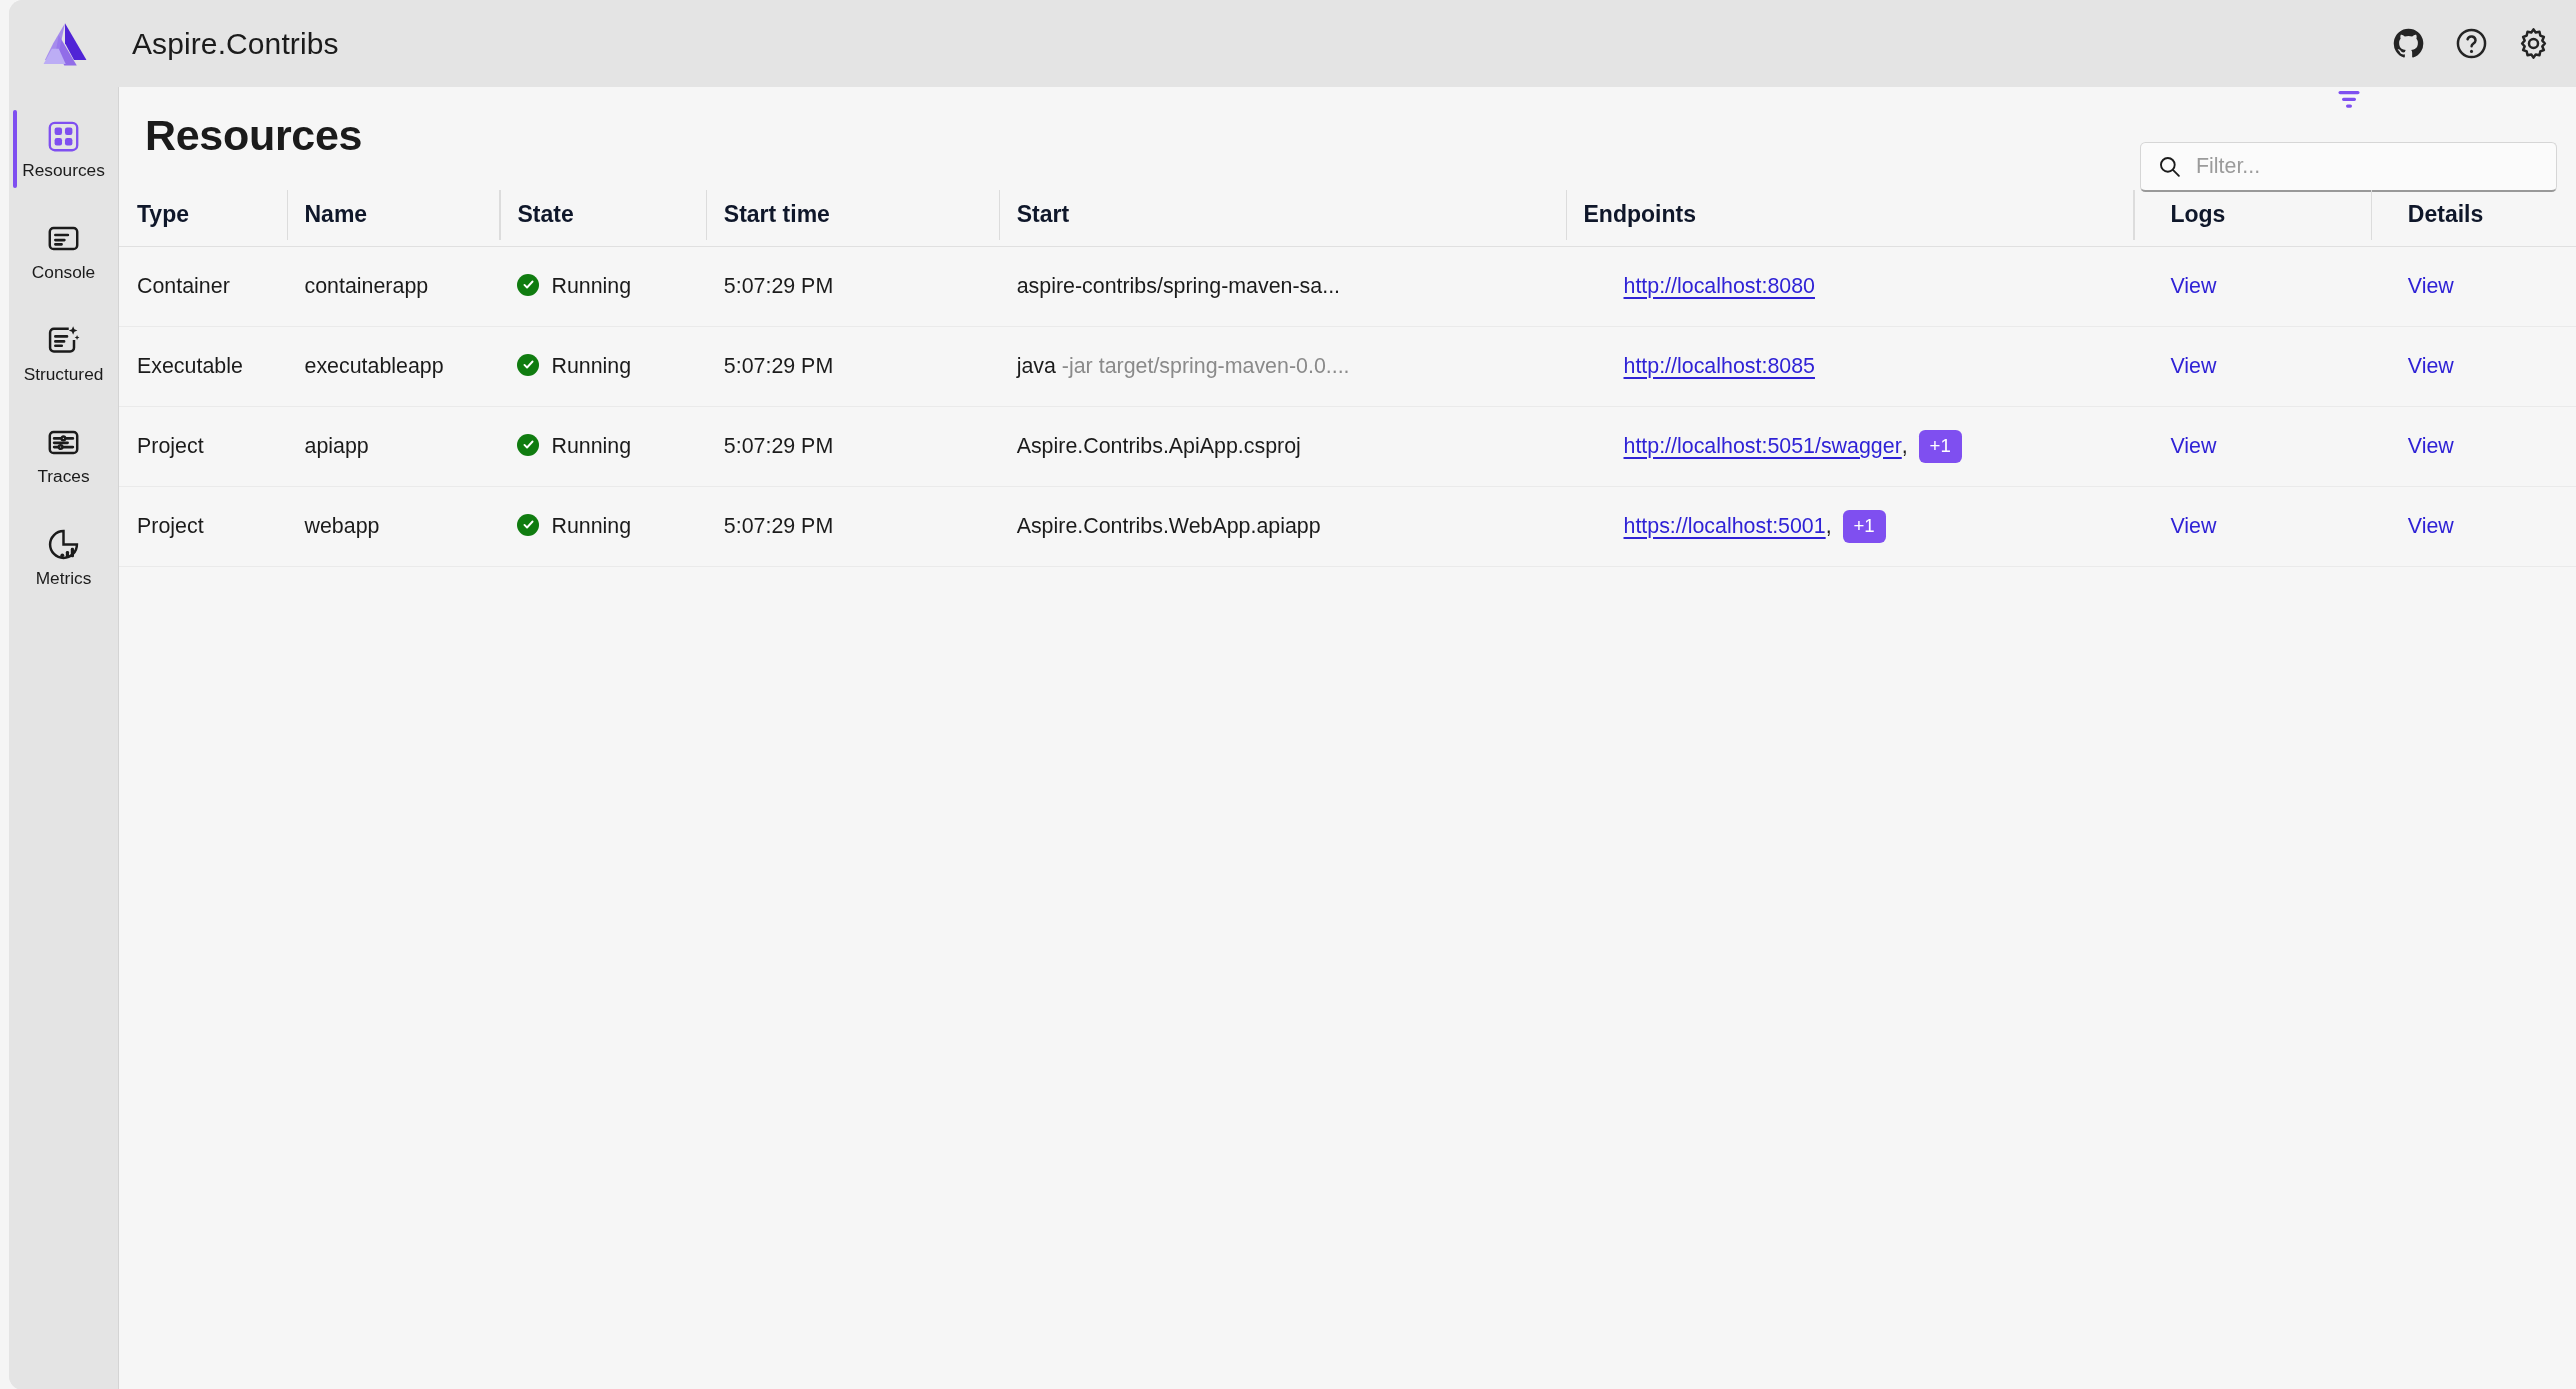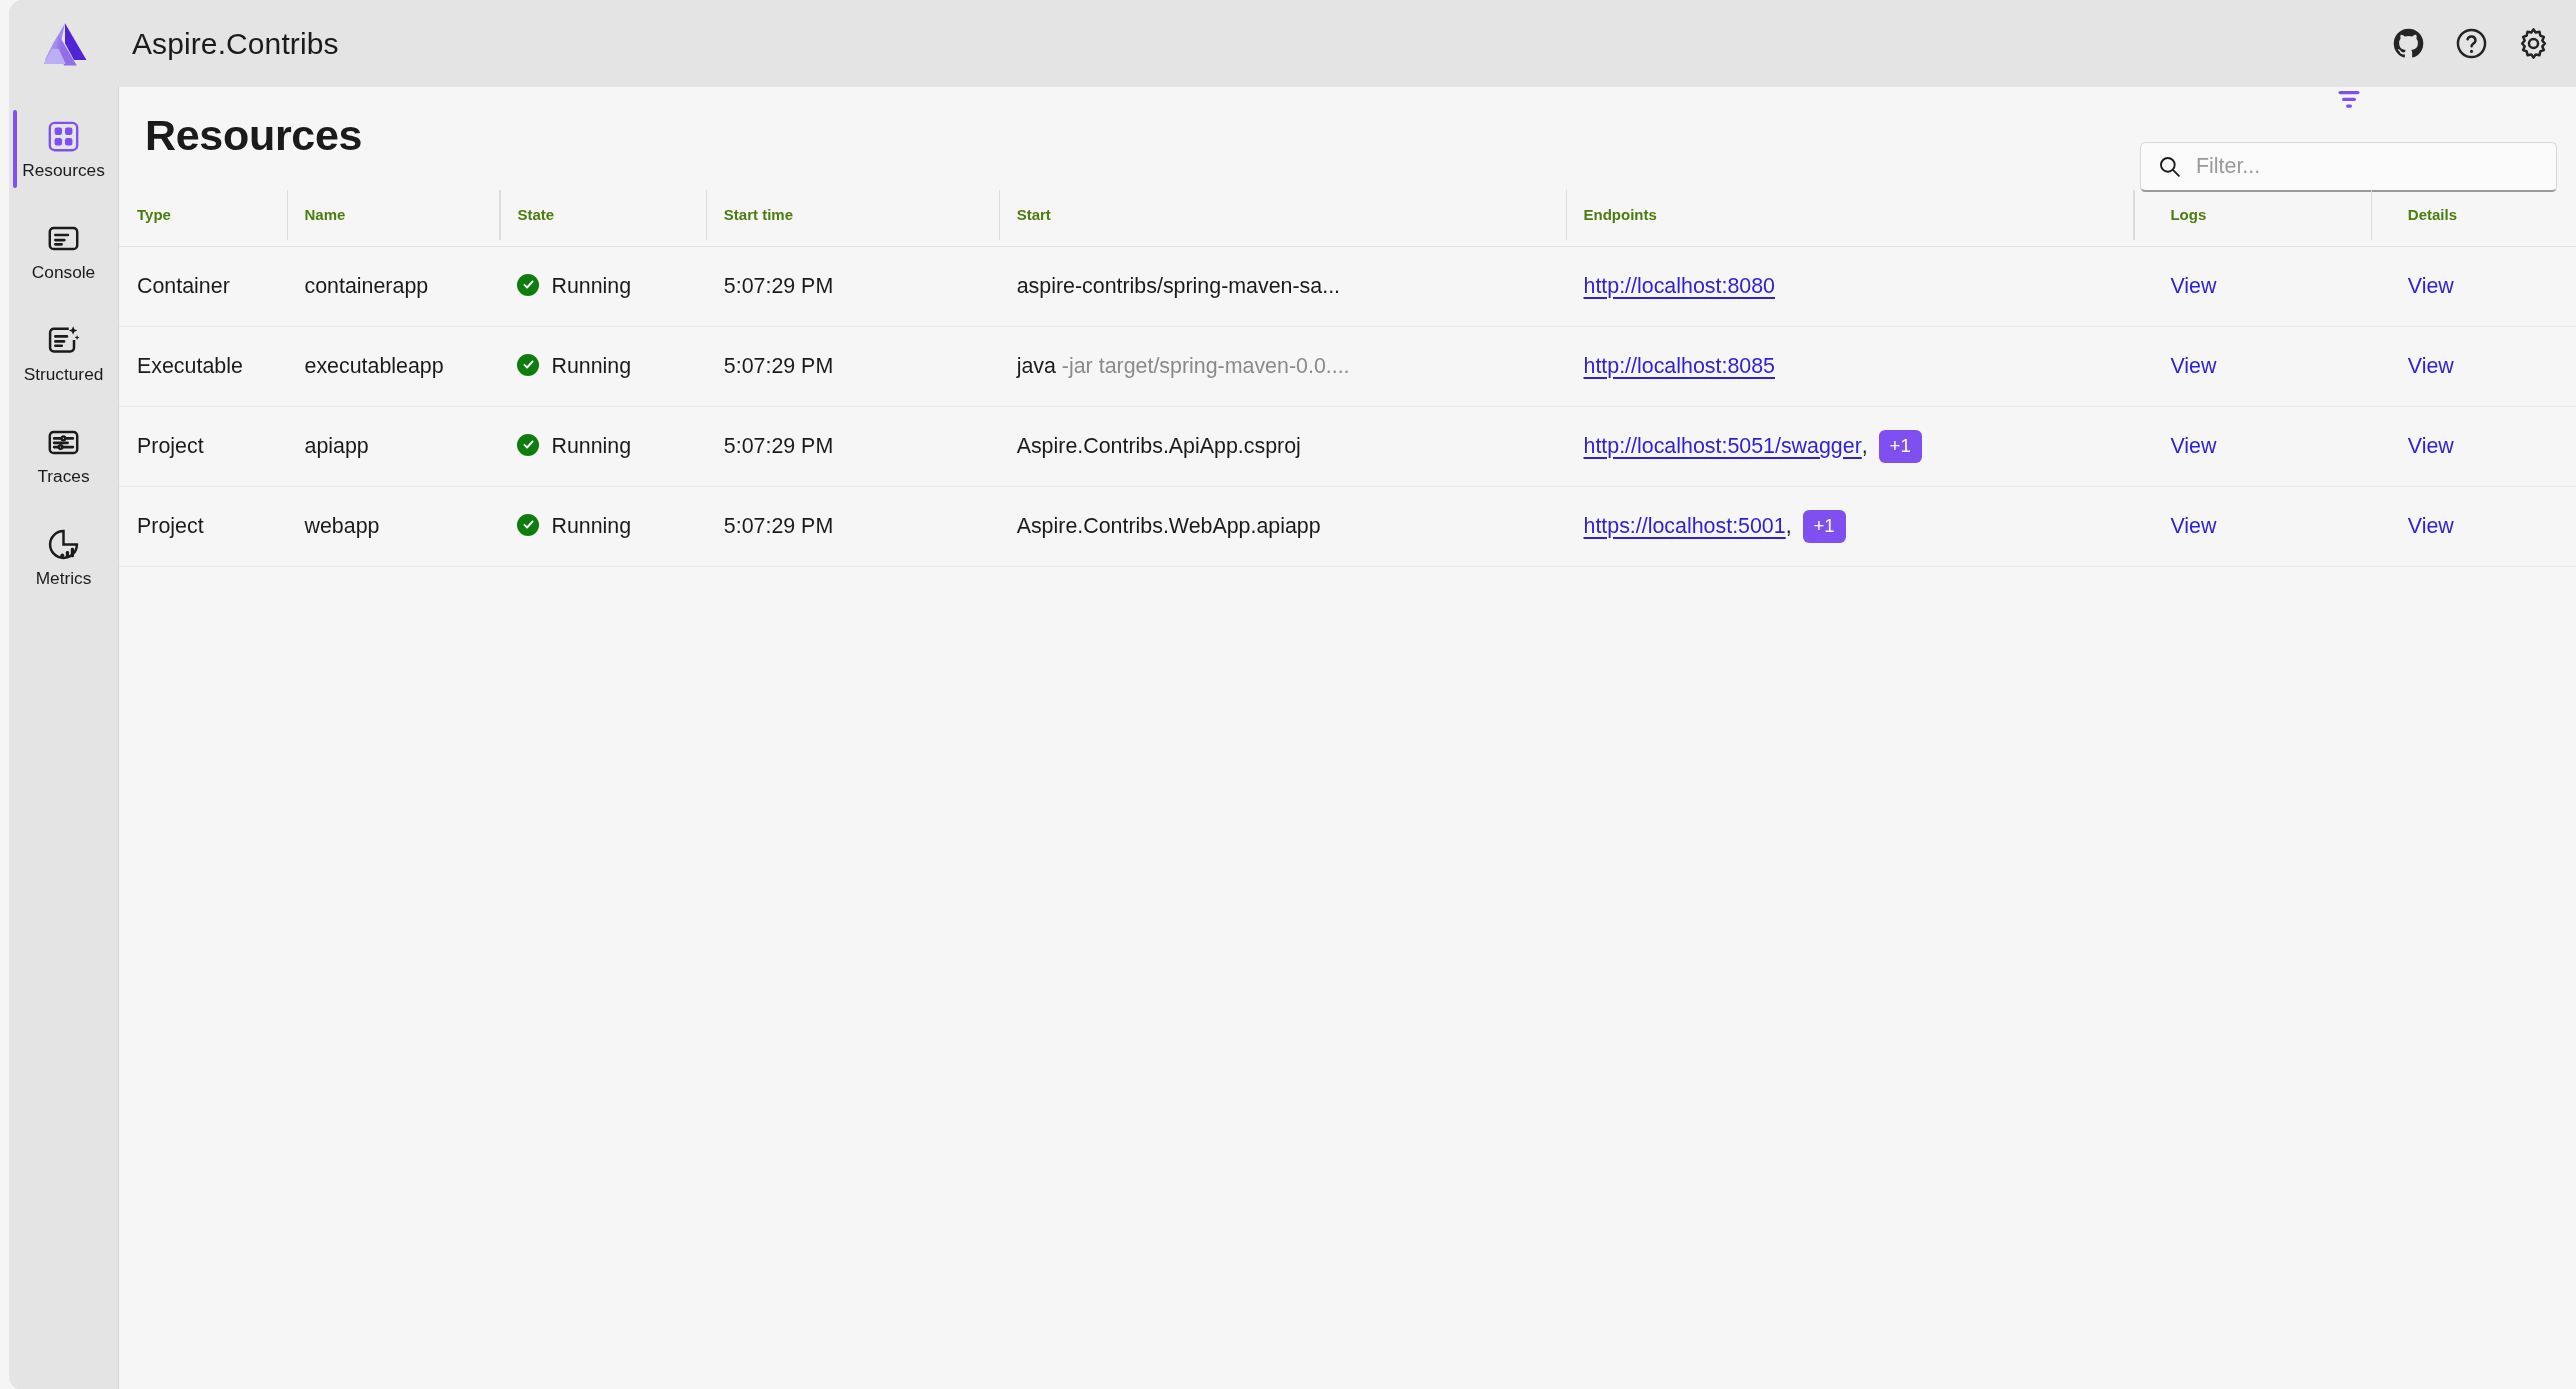--- a/index.html
+++ b/index.html
@@ -166,23 +166,23 @@
 
   
   .table-wrap { flex: 1 1 auto; overflow: hidden; }
   table.res-table {
     width: 100%;
     border-collapse: collapse;
     table-layout: fixed;
   }
   table.res-table thead th {
     text-align: left;
-    font-size: 15px;
+    font-size: 23px;
     font-weight: 700;
-    color: #4d7c0f;
+    color: #0f172a;
     height: 62px;
     padding: 0 0 0 18px;
     vertical-align: middle;
     border-bottom: 1.4px solid #e0e0e0;
     position: relative;
   }
   table.res-table thead th.divided::before {
     content: "";
     position: absolute;
     left: 0; top: 5.5px; bottom: 5.5px;
@@ -232,21 +232,21 @@
     height: 33px;
     padding: 0 9.7px;
     margin-left: 11px;
     border-radius: 6.2px;
     background: #7f4ff0;
     color: #ffffff;
     font-size: 18.6px;
     vertical-align: middle;
     cursor: pointer;
   }
-  .ep-cell { display: flex; align-items: center; }
+  .ep-cell { display: flex; align-items: center; margin-left: 40px; }
   .view-link {
     color: #2f22d6;
     cursor: pointer;
     font-size: 21.4px;
   }
   .cell-center-pad { padding-left: 37px !important; }
 </style>
 </head>
 <body>
 

